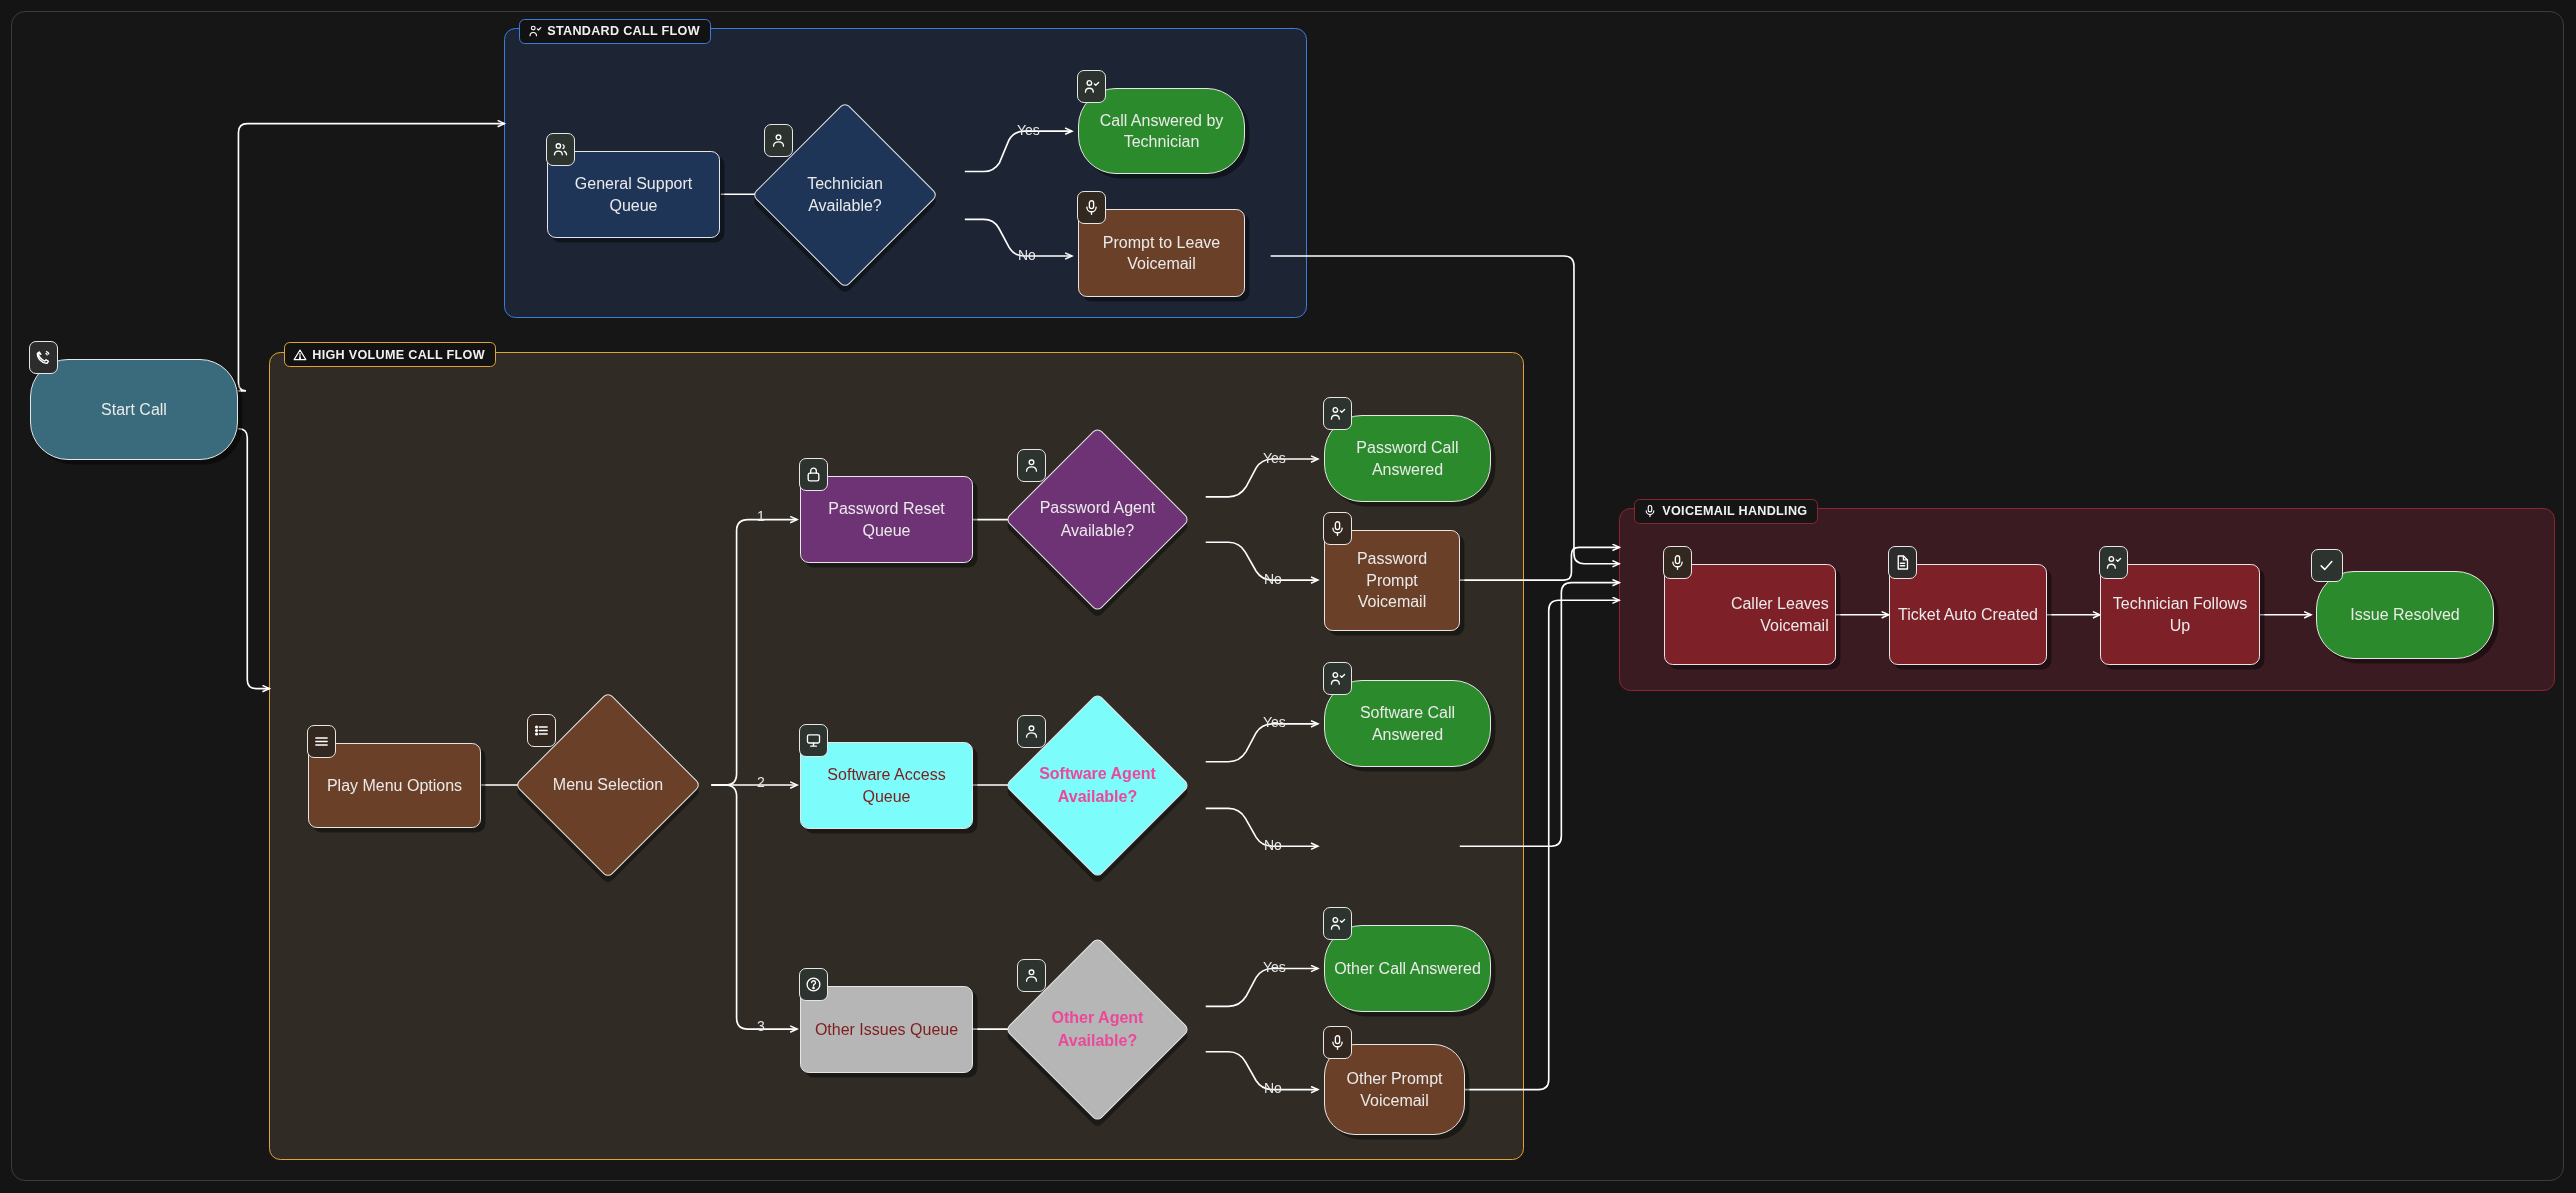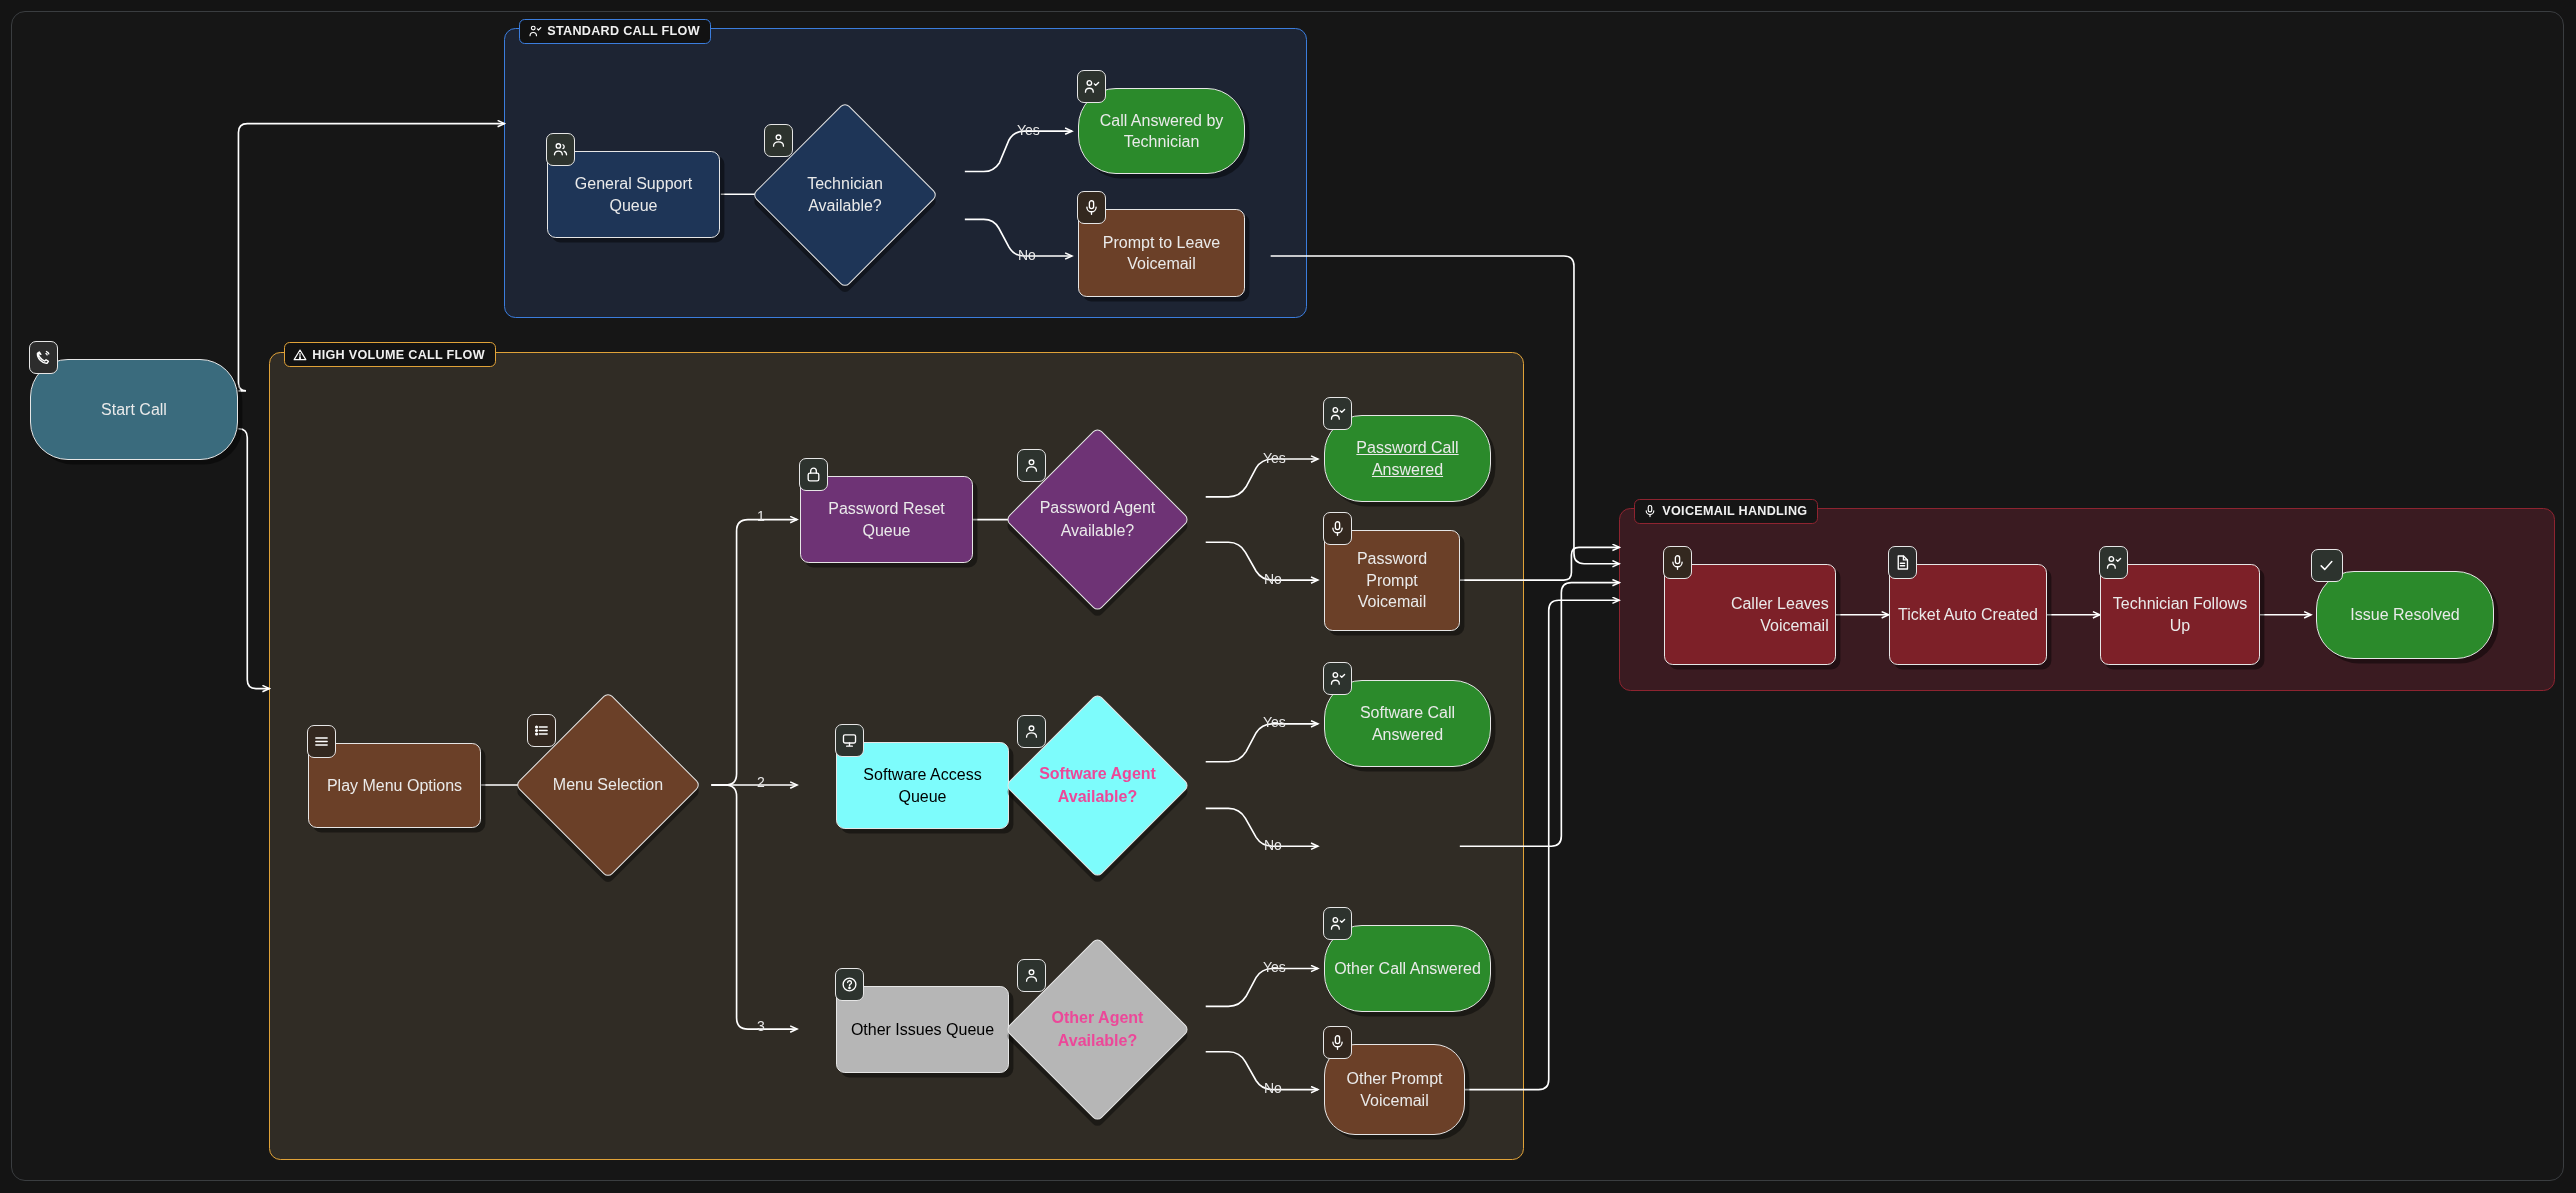--- a/index.html
+++ b/index.html
@@ -83,21 +83,21 @@
     align-items:center;
     justify-content:center;
     text-align:center;
     border:1.6px solid #e6e6e6;
     box-shadow:4.4px 4.4px 0 rgba(0,0,0,.42);
     font-size:16px;
     line-height:1.34;
     color:#eaeaea;
     padding:3.8px 6.3px;
   }
-  .node.dark-text{ color:#000000;margin-left:36px; }
+  .node.dark-text{ color:#7f1d1d; }
   .rect{ border-radius:8.8px; }
   .pill{ border-radius:38px; }
 
   
   .diamond{
     position:absolute;
     z-index:6;
     display:flex; align-items:center; justify-content:center;
   }
   .diamond .dshape{
@@ -327,21 +327,21 @@
     <div class="dshape" style="background:#6e3375;"></div>
     <div class="badge" style="left:-15px; top:-5px;">
       <svg viewBox="0 0 24 24" fill="none" stroke="#ffffff" stroke-width="1.9" stroke-linecap="round" stroke-linejoin="round">
         <circle cx="12" cy="7.5" r="3.3"></circle>
           <path d="M5 20c0-3.6 3-6 7-6s7 2.4 7 6"></path>
       </svg>
     </div>
     <div class="dtext">Password Agent Available?</div>
   </div>
 
-  <div class="node pill" style="left:1324px; top:415px; width:167px; height:87px; background:#2b8a2b;text-decoration:underline;">
+  <div class="node pill" style="left:1324px; top:415px; width:167px; height:87px; background:#2b8a2b;">
     <div class="badge">
       <svg viewBox="0 0 24 24" fill="none" stroke="#ffffff" stroke-width="1.9" stroke-linecap="round" stroke-linejoin="round">
         <circle cx="9" cy="7" r="3.2"></circle>
           <path d="M3.5 20c0-3.3 2.5-5.5 5.5-5.5s5.5 2.2 5.5 5.5"></path>
           <path d="M16 8.3l2 2 4-4"></path>
       </svg>
     </div>
     <span>Password Call Answered</span>
   </div>
 

